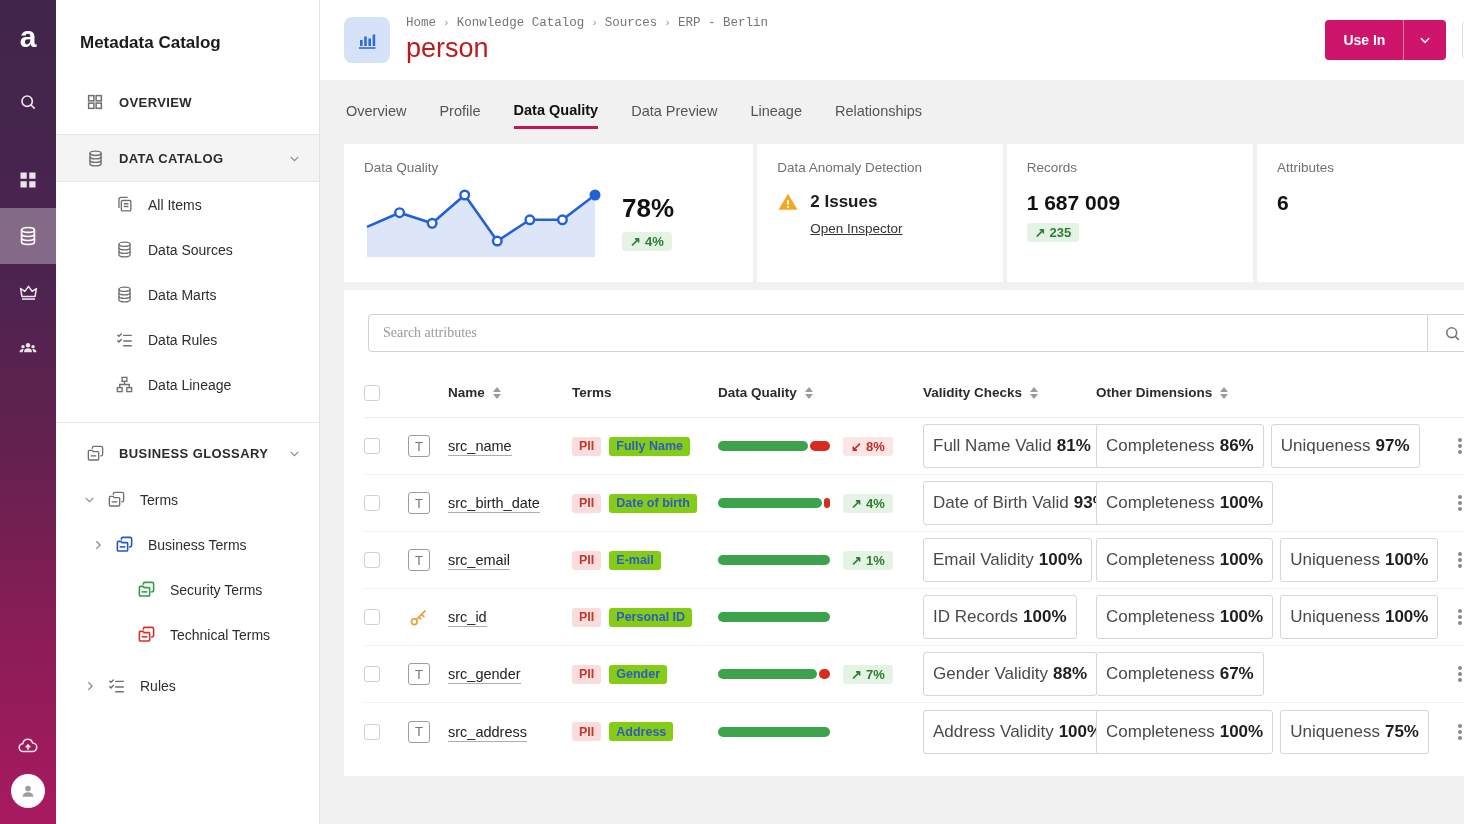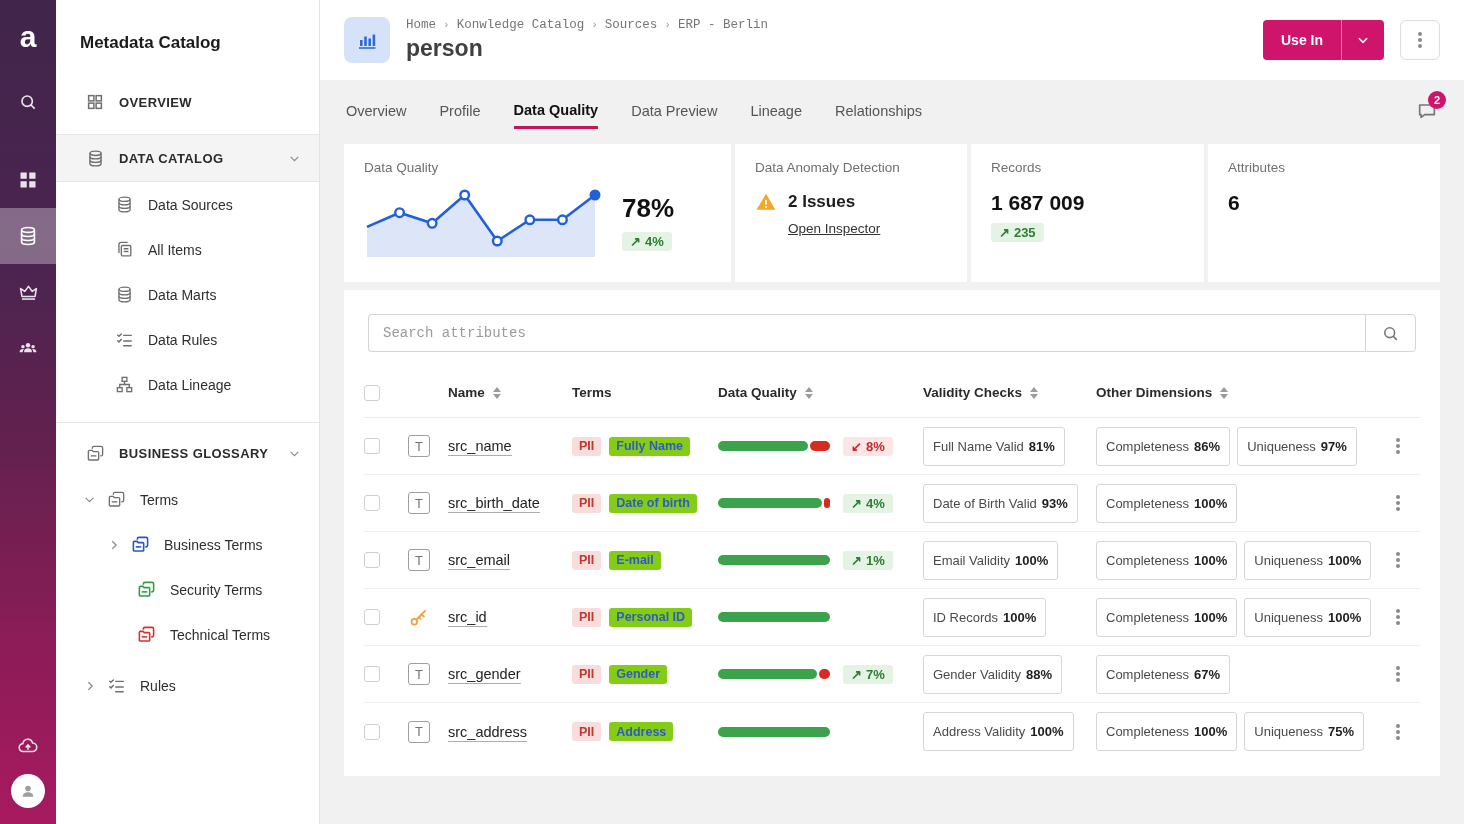--- a/index.html
+++ b/index.html
@@ -19,36 +19,36 @@
   .avatar-circle { width:34px; height:34px; border-radius:50%; background:#fff;
                    display:flex; align-items:center; justify-content:center; margin-bottom:16px; }
 
   
   .nav { width:264px; flex:0 0 264px; background:#fff; border-right:1px solid #e3e3e3; height:824px; overflow:hidden; }
   .nav-title { padding:33px 24px 25px; font-size:17px; font-weight:700; color:#1b1b1b; }
   .nav-row { display:flex; align-items:center; height:45px; cursor:pointer; color:#2e2e2e; font-size:14px; }
   .nav-row .nicon { display:flex; align-items:center; justify-content:center; width:22px; margin-right:13px; color:#6f6f6f; flex:0 0 22px;}
   .nav-section { font-size:13px; font-weight:700; letter-spacing:.4px; color:#2b2b2b; height:48px; }
   .nav-section.shaded { background:#f4f4f4; border-top:1px solid #e6e6e6; border-bottom:1px solid #e6e6e6;margin-top:8px; }
-  .pl0 { padding-left:28px; } .pl1 { padding-left:57px; } .pl1c { padding-left:27px; } .pl2 { padding-left:79px; } .pl2c { padding-left:51px; }
+  .pl0 { padding-left:28px; } .pl1 { padding-left:57px; } .pl1c { padding-left:27px; } .pl2 { padding-left:79px; } .pl2c { padding-left:35px; }
   .nav-chev { color:#8a8a8a; margin:0 8px 0 0; display:flex; width:14px; flex:0 0 14px;}
   .nav-chev.right { transform:rotate(-90deg); }
   .nav-row .grow { flex:1; }
   .nav-row .end-chev { margin-right:18px; color:#8a8a8a; display:flex; }
   .nav-gap { height:16px; border-bottom:1px solid #e6e6e6; margin-bottom:6px; }
   .ic-blue { color:#2457c5 !important; } .ic-green { color:#2e9e44 !important; } .ic-red { color:#d93025 !important; }
 
   
   .main { flex:1; display:flex; flex-direction:column; }
   .header { height:80px; background:#fff; display:flex; align-items:center; padding:0 24px; }
   .hdr-icon { width:46px; height:46px; border-radius:8px; background:#d6e2f8; display:flex;
               align-items:center; justify-content:center; color:#2f6bd8; margin-right:16px; }
   .crumbs { font-size:12.5px; color:#757575; display:flex; gap:7px; align-items:center;font-family:Liberation Mono, monospace; }
   .crumbs .sep { color:#9a9a9a; font-size:11px; }
-  .page-title { font-size:23px; font-weight:700; color:#404040; margin-top:3px; }
+  .page-title { font-size:27px; font-weight:400; color:#b91c1c; margin-top:3px; }
   .hdr-right { margin-left:auto; display:flex; align-items:center; }
   .use-in { display:flex; height:40px; border-radius:4px; overflow:hidden; cursor:pointer; }
   .use-in .lbl { background:#cf156b; color:#fff; font-size:14px; font-weight:700;
                  display:flex; align-items:center; padding:0 18px; border-right:1px solid rgba(255,255,255,.45); }
   .use-in .dd { background:#cf156b; color:#fff; width:42px; display:flex; align-items:center; justify-content:center; }
   .icon-btn { width:40px; height:40px; border:1px solid #ddd; border-radius:6px; background:#fff;
               margin-left:16px; display:flex; align-items:center; justify-content:center; cursor:pointer; }
   .dots { width:4px; height:4px; border-radius:50%; background:#8a8a8a; box-shadow:0 -6px 0 #8a8a8a, 0 6px 0 #8a8a8a; }
 
   
@@ -74,21 +74,21 @@
   .issues-row { display:flex; align-items:center; gap:11px; margin-top:16px; }
   .issues-text { font-size:17px; font-weight:700; color:#1d1d1d; }
   .inspector-link { margin-left:33px; margin-top:8px; display:inline-block; font-size:13.5px; color:#333;
                     text-decoration:underline; cursor:pointer; }
   .big-value { font-size:21px; font-weight:700; color:#111; margin-top:16px; }
 
   
   .panel { background:#fff; margin:8px 24px 0; height:486px; padding-top:24px; }
   .search-row { display:flex; margin:0 24px; }
   .search-input { flex:1; height:38px; border:1px solid #d4d4d4; border-right:none; border-radius:4px 0 0 4px;
-                  padding:0 14px; font-size:14px; color:#333; outline:none; font-family:Liberation Mono, monospace; }
+                  padding:0 14px; font-size:14px; color:#333; outline:none; font-family:Liberation Serif, serif; }
   .search-input::placeholder { color:#9a9a9a; }
   .search-btn { width:51px; border:1px solid #d4d4d4; border-radius:0 4px 4px 0; background:#fff; color:#777;
                 display:flex; align-items:center; justify-content:center; cursor:pointer; }
   .tgrid { display:grid; grid-template-columns:44px 40px 124px 146px 205px 173px 1fr 44px; align-items:center; }
   .thead { height:50px; margin:16px 20px 0; border-bottom:1px solid #ececec; font-size:13.5px; font-weight:700; color:#2b2b2b; }
   .th { display:flex; align-items:center; gap:8px; cursor:pointer; }
   .sorter { display:flex; flex-direction:column; gap:2px; }
   .tri-up { width:0; height:0; border-left:4px solid transparent; border-right:4px solid transparent; border-bottom:5px solid #9b9b9b; }
   .tri-dn { width:0; height:0; border-left:4px solid transparent; border-right:4px solid transparent; border-top:5px solid #9b9b9b; }
   .trow { height:57px; margin:0 20px; border-bottom:1px solid #efefef; }
@@ -100,21 +100,21 @@
   .terms-cell { display:flex; gap:8px; align-items:center; }
   .tag { padding:2.5px 7px; border-radius:3px; font-size:12.5px; font-weight:700; white-space:nowrap; }
   .tag.pii { background:#f9dcdc; color:#c0392b; }
   .tag.term { background:#84cc16; color:#2e5bc4; }
   .q-cell { display:flex; align-items:center; }
   .bar { width:112px; height:10px; display:flex; gap:2px; }
   .bar-green { background:#3da24c; border-radius:5px; }
   .bar-red { flex:1; background:#d62b1e; border-radius:5px; }
   .q-cell .badge { margin:0 0 0 13px; }
   .chip { display:inline-flex; border:1px solid #d6d6d6; border-radius:3px; padding:11px 9px;
-          font-size:13px; color:#4a4a4a; white-space:nowrap; background:#fff; }
+          font-size:17px; color:#4a4a4a; white-space:nowrap; background:#fff; }
   .chip b { color:#1f1f1f; margin-left:5px; }
   .dims-cell { display:flex; gap:7px; }
   .row-kebab { display:flex; justify-content:center; cursor:pointer; }
   svg { display:block; }
 </style>
 </head>
 <body>
 
 <div class="rail">
   <div class="rail-logo">
@@ -218,37 +218,37 @@
     <span class="end-chev">
         <svg width="13" height="13" viewBox="0 0 24 24" fill="none" stroke="currentColor" stroke-width="2.2">
           <path d="M5 9l7 7 7-7"></path>
         </svg>
       </span>
   </div>
 
   <div class="nav-row pl1">
     <span class="nicon">
         <svg width="19" height="19" viewBox="0 0 24 24" fill="none" stroke="currentColor" stroke-width="1.7">
+          <rect x="8" y="7" width="12" height="13" rx="1.5"></rect>
+          <path d="M5 16.5V5.5A2.5 2.5 0 017.5 3H16"></path>
+          <path d="M11 11h6M11 14.5h6"></path>
+        </svg>
+      </span>
+    <span>All Items</span>
+  </div>
+  <div class="nav-row pl1">
+    <span class="nicon">
+        <svg width="19" height="19" viewBox="0 0 24 24" fill="none" stroke="currentColor" stroke-width="1.7">
           <ellipse cx="12" cy="5.4" rx="7" ry="2.7"></ellipse>
           <path d="M5 5.4v13.2c0 1.5 3.1 2.7 7 2.7s7-1.2 7-2.7V5.4"></path>
           <path d="M5 9.8c0 1.5 3.1 2.7 7 2.7s7-1.2 7-2.7"></path>
           <path d="M5 14.2c0 1.5 3.1 2.7 7 2.7s7-1.2 7-2.7"></path>
         </svg>
       </span>
     <span>Data Sources</span>
-  </div>
-  <div class="nav-row pl1">
-    <span class="nicon">
-        <svg width="19" height="19" viewBox="0 0 24 24" fill="none" stroke="currentColor" stroke-width="1.7">
-          <rect x="8" y="7" width="12" height="13" rx="1.5"></rect>
-          <path d="M5 16.5V5.5A2.5 2.5 0 017.5 3H16"></path>
-          <path d="M11 11h6M11 14.5h6"></path>
-        </svg>
-      </span>
-    <span>All Items</span>
   </div>
   <div class="nav-row pl1">
     <span class="nicon">
         <svg width="19" height="19" viewBox="0 0 24 24" fill="none" stroke="currentColor" stroke-width="1.7">
           <ellipse cx="12" cy="5.4" rx="7" ry="2.7"></ellipse>
           <path d="M5 5.4v13.2c0 1.5 3.1 2.7 7 2.7s7-1.2 7-2.7V5.4"></path>
           <path d="M5 9.8c0 1.5 3.1 2.7 7 2.7s7-1.2 7-2.7"></path>
           <path d="M5 14.2c0 1.5 3.1 2.7 7 2.7s7-1.2 7-2.7"></path>
         </svg>
       </span>

